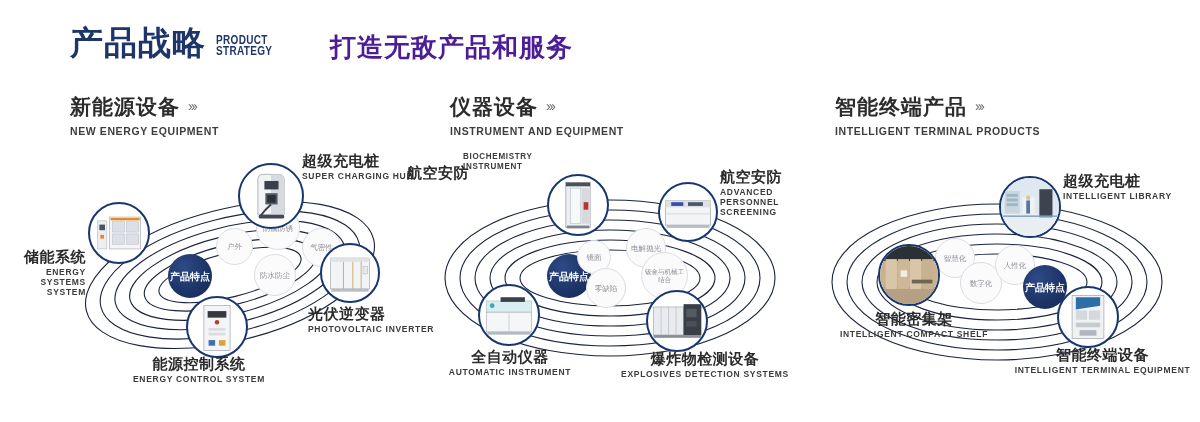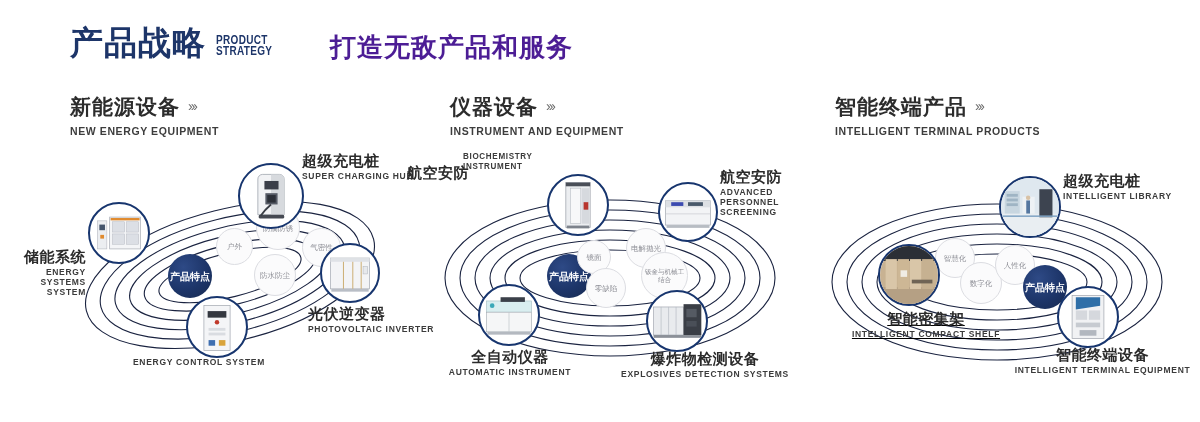--- a/index.html
+++ b/index.html
@@ -180,20 +180,21 @@
         <rect x="17" y="8" width="28" height="48" fill="#f4f5f7" stroke="#a6abb3" stroke-width=".8"></rect>
         <rect x="21" y="14" width="20" height="7" fill="#343840"></rect>
         <circle cx="31" cy="26" r="2.4" fill="#c0392b"></circle>
         <rect x="22" y="32" width="18" height="3" fill="#d9dce1"></rect>
         <rect x="22" y="37" width="18" height="3" fill="#d9dce1"></rect>
         <rect x="22" y="45" width="7" height="6" fill="#3f6fb0"></rect>
         <rect x="33" y="45" width="7" height="6" fill="#d9a43c"></rect>
       </svg>
     </div>
     <div class="lbl c" style="left:44px;top:205px;width:230px;">
+      <div class="cn">能源控制系统</div>
       <div class="en">ENERGY CONTROL SYSTEM</div>
     </div>
   </div>
 
   <div class="cluster" style="left:415px;width:390px;">
     <svg width="390" height="265" viewBox="0 0 390 265">
       <g fill="none" stroke="#1a2340" stroke-width="1.1">
         <ellipse cx="195" cy="128" rx="165" ry="78"></ellipse>
         <ellipse cx="195" cy="128" rx="150" ry="68"></ellipse>
         <ellipse cx="195" cy="128" rx="135" ry="58"></ellipse>
@@ -351,19 +352,19 @@
         <rect x="0" y="0" width="62" height="16" fill="#2b2f36"></rect>
         <rect x="0" y="44" width="62" height="18" fill="#b5a084"></rect>
         <rect x="6" y="14" width="12" height="32" fill="#d9c6a8"></rect>
         <rect x="19" y="14" width="12" height="32" fill="#cdb795"></rect>
         <rect x="32" y="14" width="12" height="32" fill="#d9c6a8"></rect>
         <rect x="45" y="14" width="12" height="32" fill="#c6b191"></rect>
         <rect x="22" y="26" width="7" height="7" fill="#f0ece4"></rect>
         <rect x="34" y="36" width="22" height="4" fill="#6f6455"></rect>
       </svg>
     </div>
-    <div class="lbl c" style="left:36px;top:160px;width:170px;text-decoration:underline;">
+    <div class="lbl c" style="left:24px;top:160px;width:170px;">
       <div class="cn">智能密集架</div>
       <div class="en">INTELLIGENT COMPACT SHELF</div>
     </div>
   </div>
 
 </div>
 
 </body></html>

